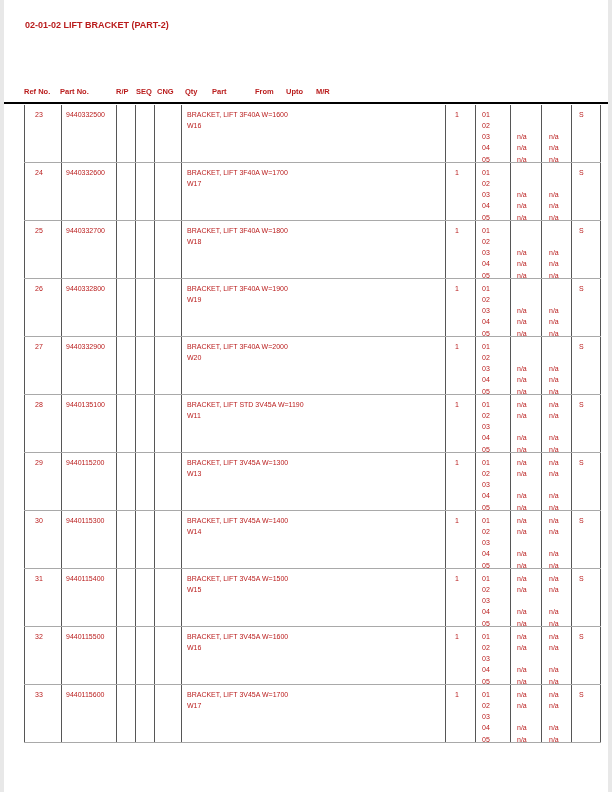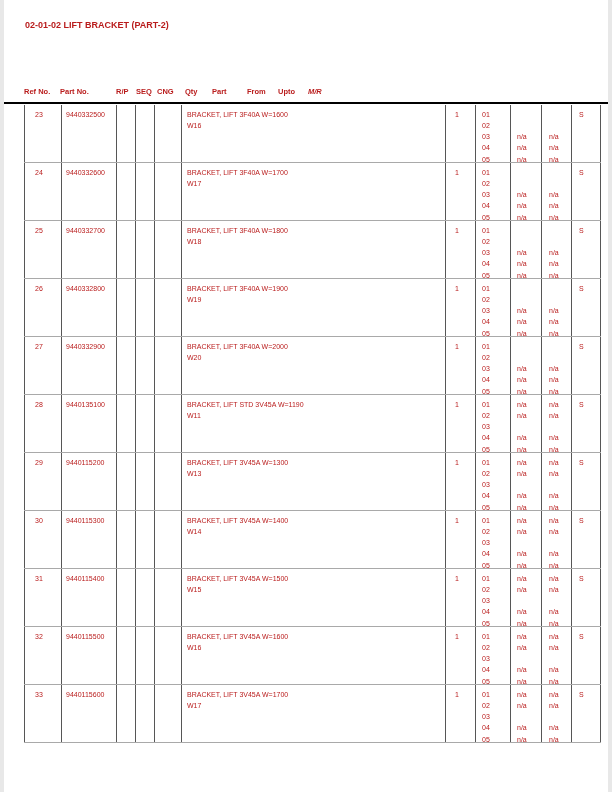--- a/index.html
+++ b/index.html
@@ -58,23 +58,23 @@
   .c-mr    { width:29px;  padding-left:7px; border-right:1px solid #565656; }
   
   .h-ref   { width:38px;  padding-left:3px; }
   .h-part  { width:55px;  padding-left:1px; }
   .h-rp    { width:19px;  padding-left:2px; }
   .h-seq   { width:19px;  padding-left:3px; }
   .h-cng   { width:27px;  padding-left:5px; }
   .h-desc  { width:264px; padding-left:5px; }
   .h-qty   { width:30px;  padding-left:6px; }
   .h-model { width:35px;  padding-left:3px; }
-  .h-from  { width:31px;  padding-left:3px; }
+  .h-from  { width:31px;  padding-left:3px;margin-left:8px; }
   .h-upto  { width:30px;  padding-left:3px; }
-  .h-mr    { width:29px;  padding-left:3px;font-style:italic; }
+  .h-mr    { width:29px;  padding-left:3px; }
   .mline { height:11.3px; }
   .desc-line { line-height:11px; }
 </style>
 </head>
 <body>
 
 <div class="page">
 
   <div class="doc-title">02-01-02 LIFT BRACKET (PART-2)</div>
 

